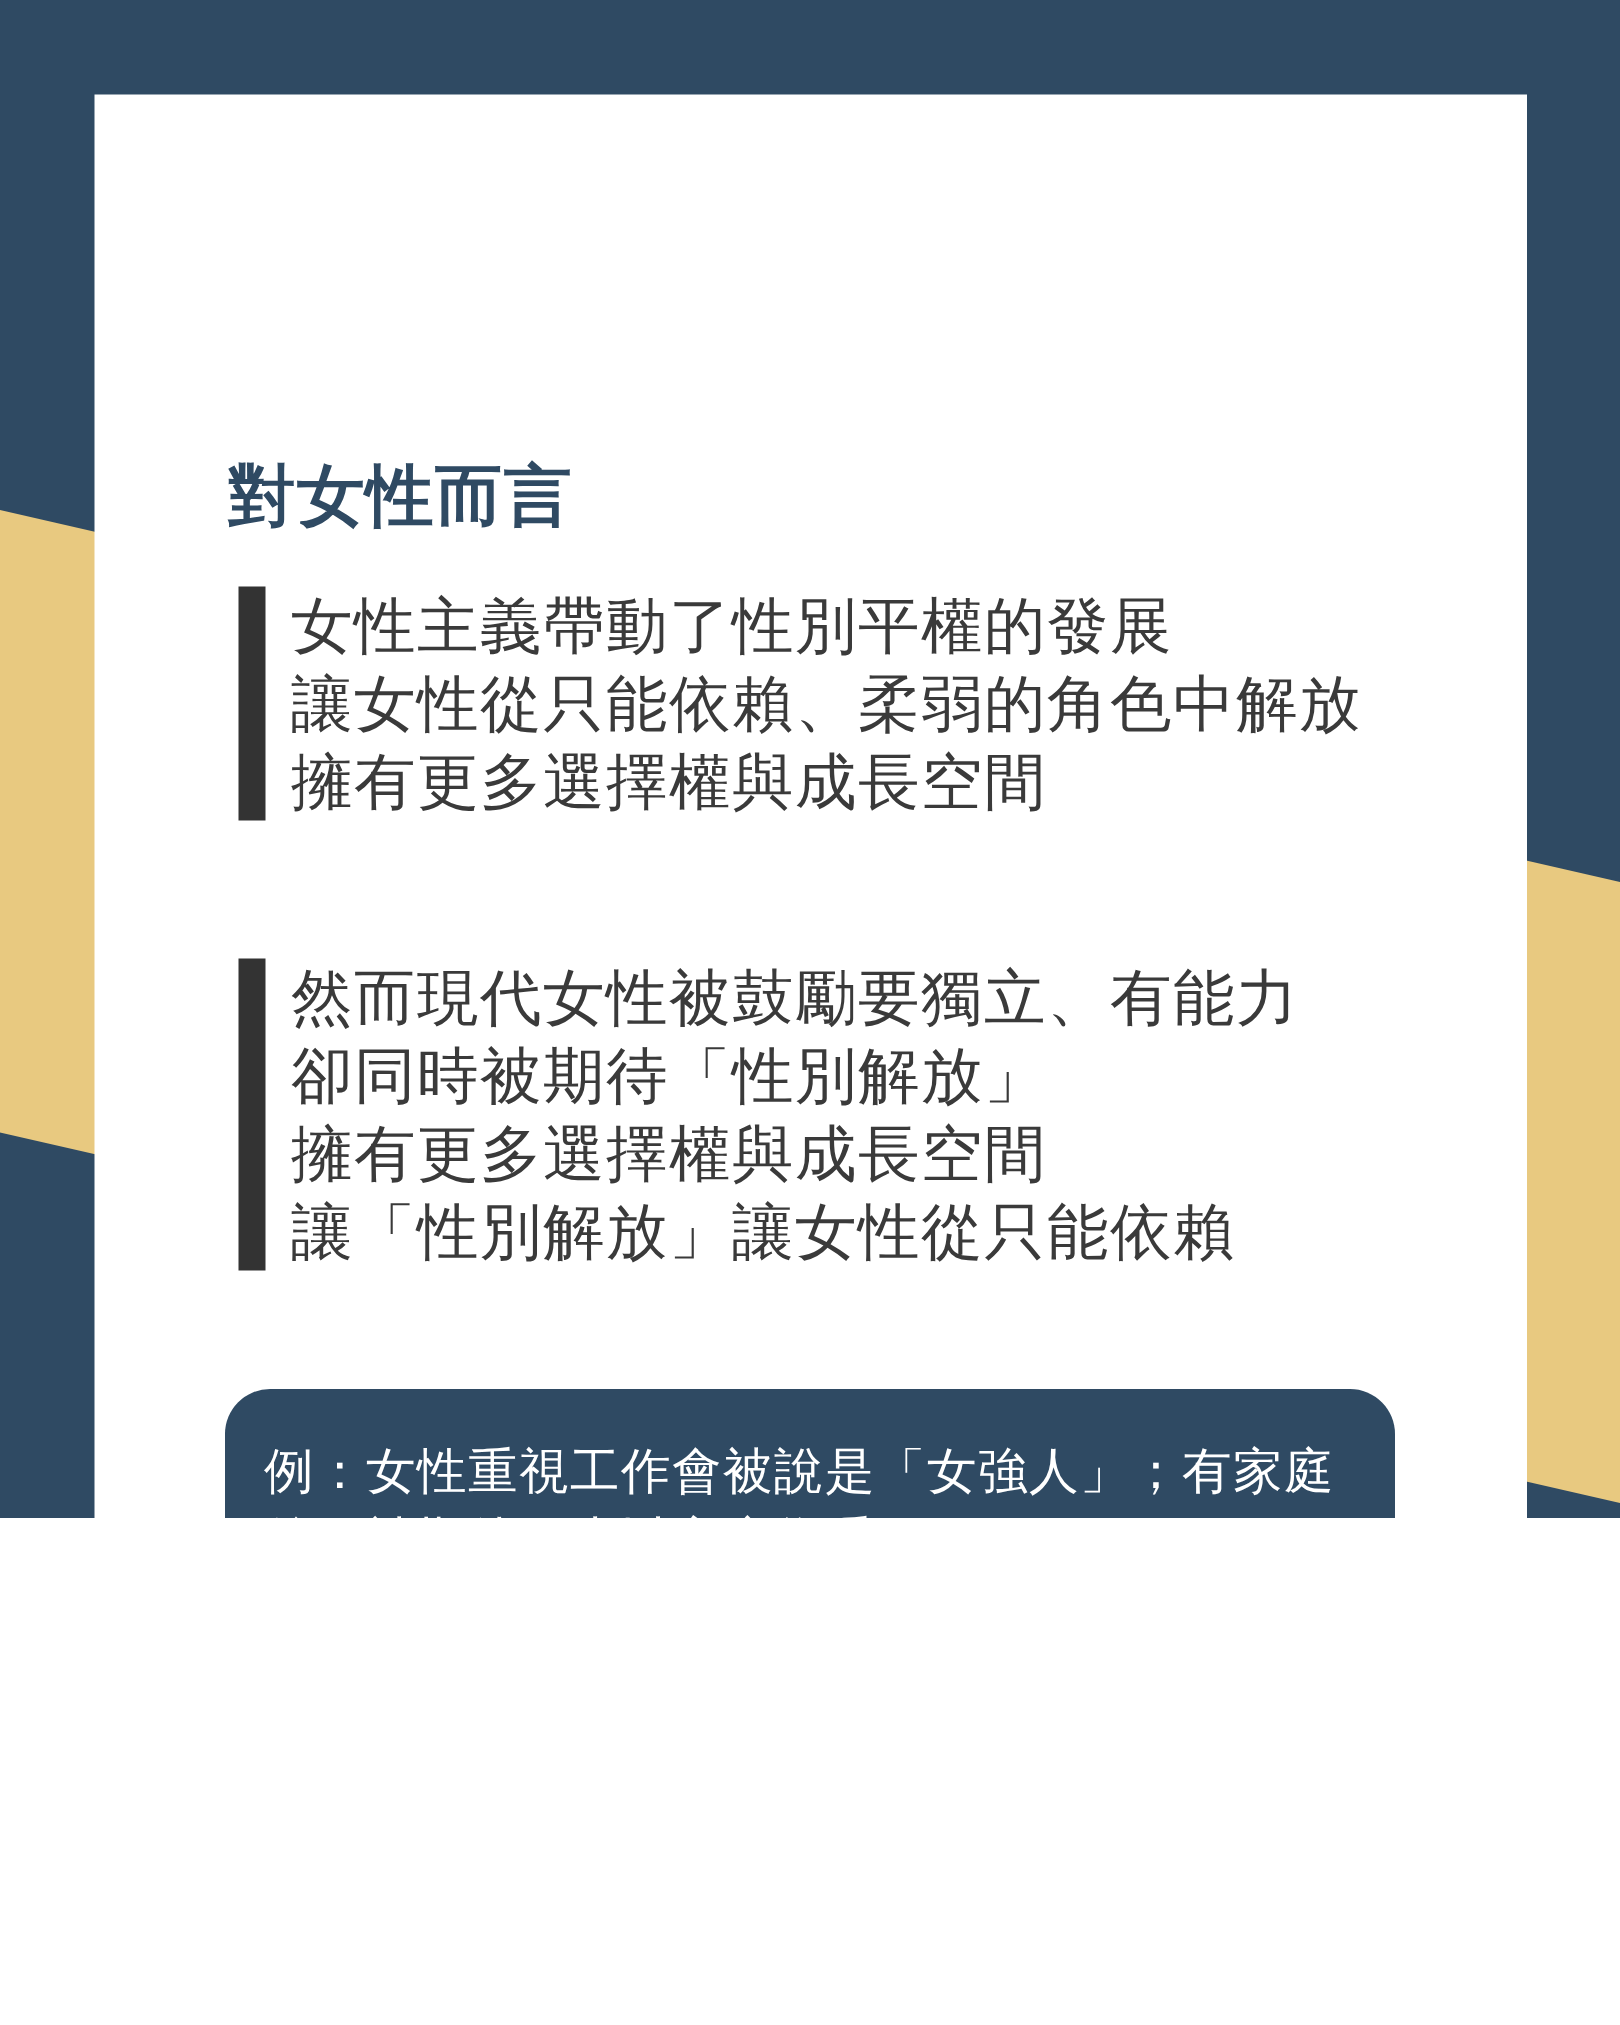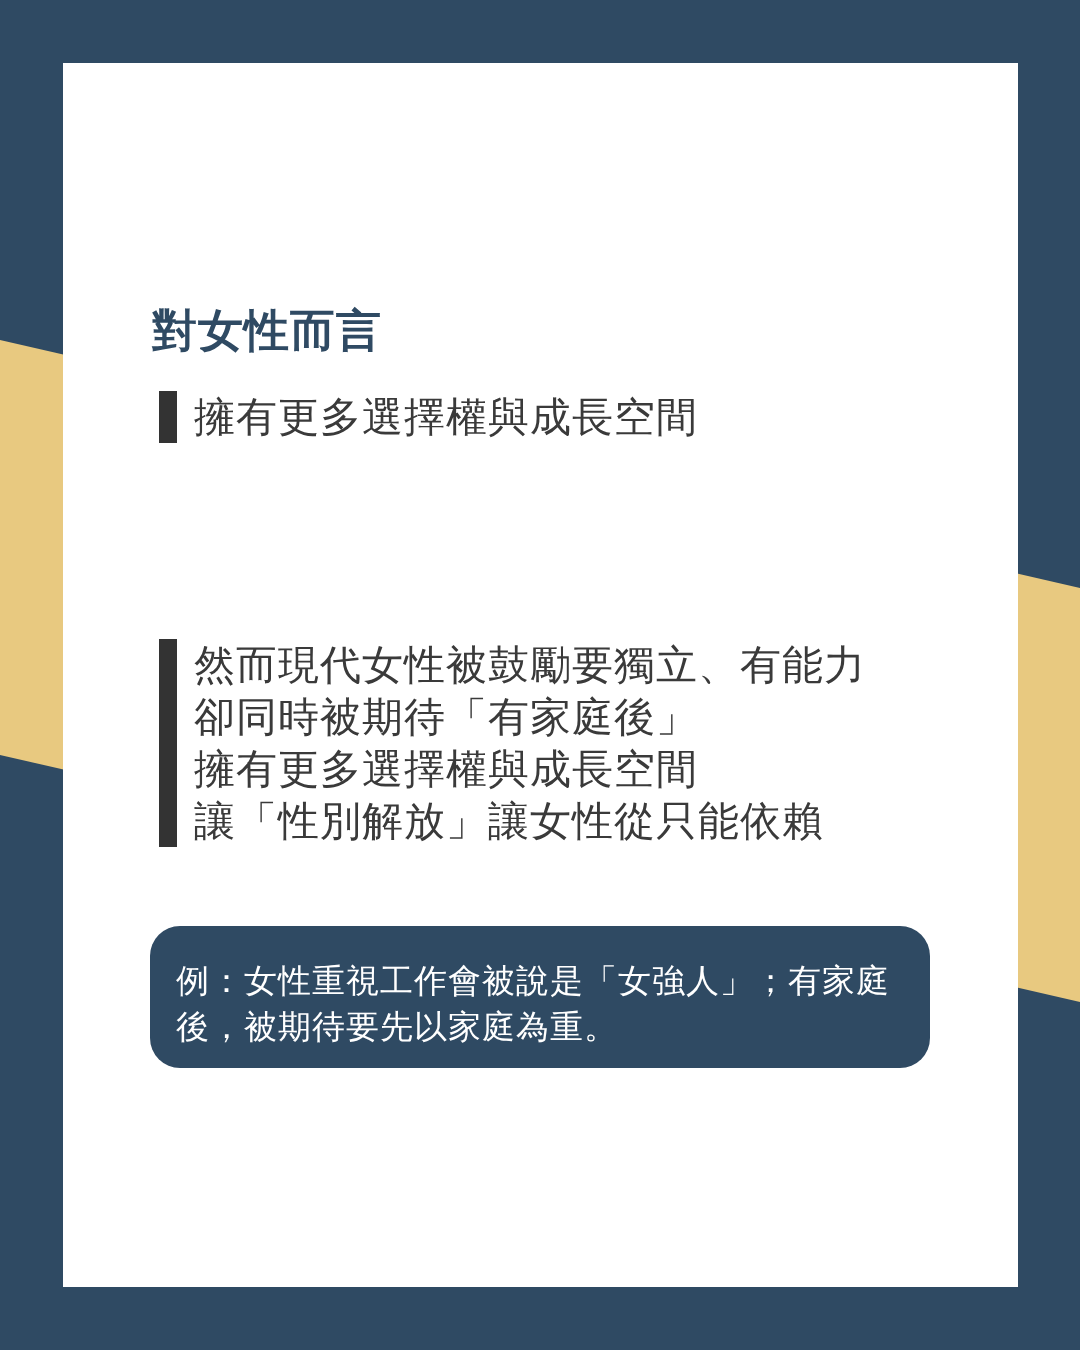--- a/index.html
+++ b/index.html
@@ -4,21 +4,21 @@
 <style>
   * { margin: 0; padding: 0; box-sizing: border-box; }
   html, body { width: 1080px; height: 1350px; }
   body {
     font-family: "Liberation Sans", "DejaVu Sans", sans-serif;
     overflow: hidden;
   }
   .canvas {
     position: relative;
     width: 1080px;
-    height: 1350px;
+    height: 1012px;
     background: var(--background-color, #2F4A63);
     overflow: hidden;
   }
   .band {
     position: absolute;
     left: 0; top: 0;
     width: 1080px;
     height: 1350px;
     display: block;
   }
@@ -83,29 +83,31 @@
     <polygon points="0,340 1080,588 1080,1002 0,755"></polygon>
   </svg>
 
   <div class="card">
 
     <h1 class="title">對女性而言</h1>
 
     <section class="para para-1">
       <div class="bar"></div>
       <div class="lines">
+        <div class="line">女性主義帶動了性別平權的發展</div>
+        <div class="line">讓女性從只能依賴、柔弱的角色中解放</div>
         <div class="line">擁有更多選擇權與成長空間</div>
       </div>
     </section>
 
     <section class="para para-2">
       <div class="bar"></div>
       <div class="lines">
         <div class="line">然而現代女性被鼓勵要獨立、有能力</div>
-        <div class="line">卻同時被期待「有家庭後」</div>
+        <div class="line">卻同時被期待「性別解放」</div>
         <div class="line">擁有更多選擇權與成長空間</div>
         <div class="line">讓「性別解放」讓女性從只能依賴</div>
       </div>
     </section>
 
     <div class="note">
       <span>例：女性重視工作會被說是「女強人」；有家庭後，被期待要先以家庭為重。</span>
     </div>
 
   </div>

